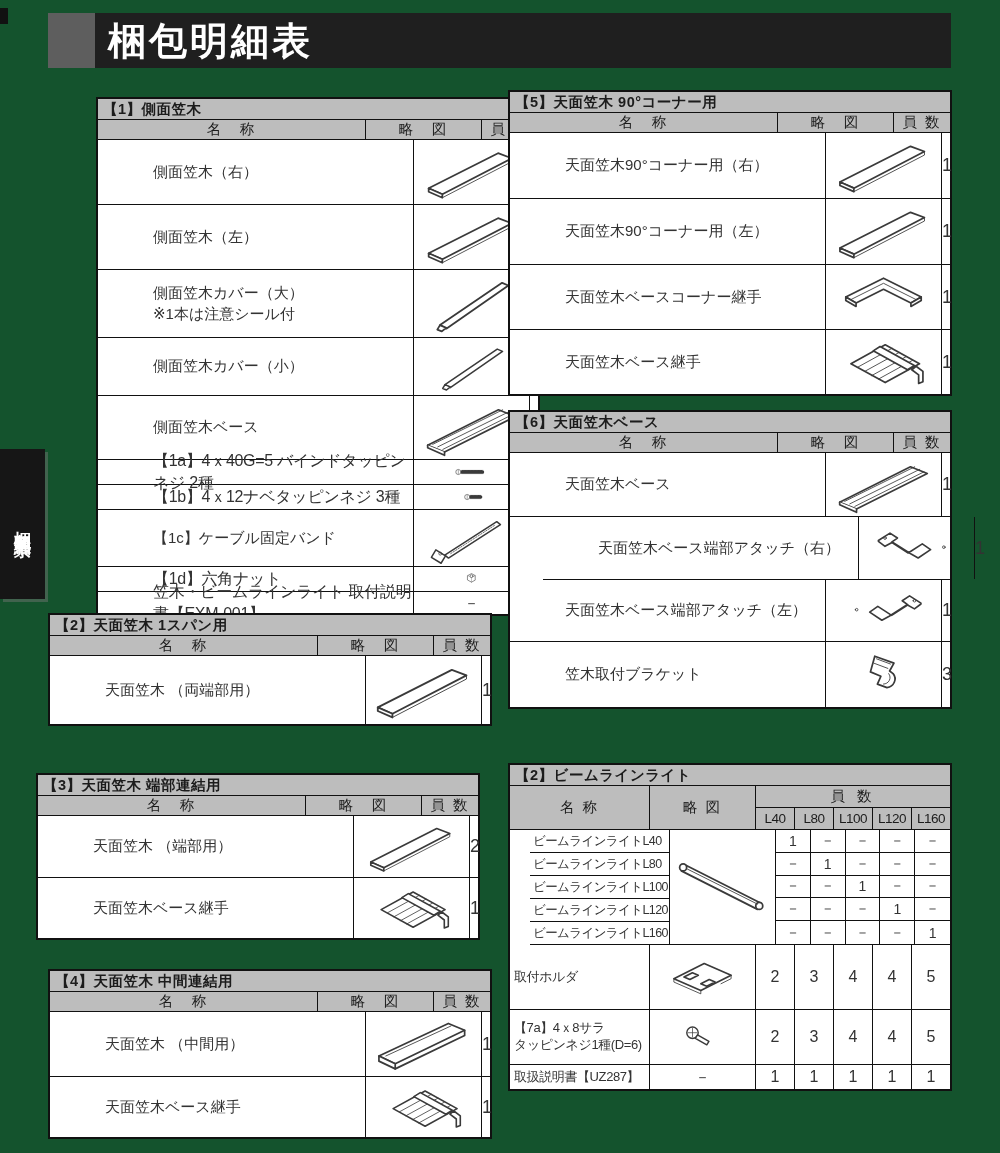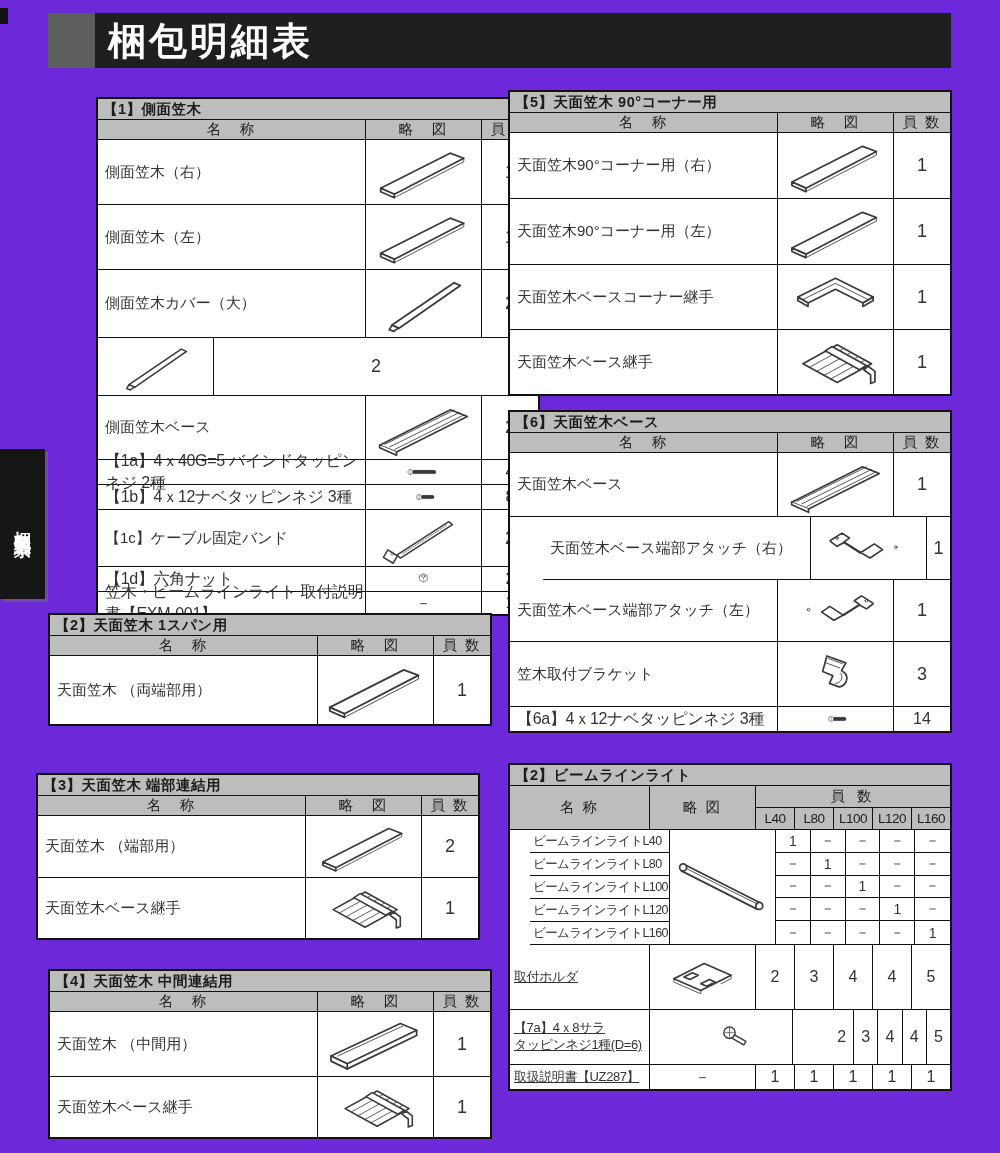--- a/index.html
+++ b/index.html
@@ -1,18 +1,18 @@
 <!DOCTYPE html>
 <html><head>
 <meta charset="utf-8">
 <style>
   * { margin:0; padding:0; box-sizing:border-box; }
   html,body { background:#ffffff; }
   body { font-family:"Liberation Sans","DejaVu Sans",sans-serif; color:#2a2a2a; }
-  .page { position:relative; width:1000px; height:1153px; background:#6d28d9; overflow:hidden; }
+  .page { position:relative; width:1000px; height:1153px; background:#14532d; overflow:hidden; }
 
   .corner-mark { position:absolute; left:0; top:8px; width:8px; height:16px; background:#111; }
 
   .title-bar { position:absolute; left:48px; top:13px; width:903px; height:55px; background:#1f1f1f; display:flex; align-items:center; }
   .title-sq { width:50px; height:55px; background:#5e5e5e; border-right:3px solid #1f1f1f; flex:0 0 auto; }
   .title-bar h1 { color:#fff; font-size:38px; font-weight:bold; letter-spacing:3px; padding-left:10px; line-height:1; }
 
   .side-tab { position:absolute; left:0; top:449px; width:45px; height:150px; background:#161616; box-shadow:3px 3px 0 rgba(120,120,120,.45); display:flex; align-items:center; justify-content:center; }
   .side-tab span { writing-mode:vertical-rl; text-orientation:upright; color:#fff; font-size:17px; letter-spacing:3px; font-weight:bold; }
 
@@ -26,21 +26,21 @@
   #t6 { left:508px; top:763px; }
 
   .tbl-title { height:21px; background:#bdbdbd; border-bottom:1px solid #111; font-size:14.5px; font-weight:600; color:#1c1c1c; display:flex; align-items:center; padding-left:5px; letter-spacing:.5px; }
   .hdr { display:flex; height:20px; background:#bdbdbd; border-bottom:1px solid #111; font-size:14.5px; color:#1c1c1c; }
   .hdr > div { display:flex; align-items:center; justify-content:center; border-right:1px solid #111; letter-spacing:2px; }
   .hdr > div:last-child { border-right:none; }
   .c-name { flex:0 0 268px; }
   .c-diag { flex:0 0 116px; }
   .c-qty  { flex:1; }
 
-  .row { display:flex; border-bottom:1px solid #111; }
+  .row { display:flex; border-bottom:1px solid #111;padding-left:48px; }
   .row:last-child { border-bottom:none; }
   .cell { border-right:1px solid #111; display:flex; }
   .cell:last-child { border-right:none; }
   .cell-name { flex:0 0 268px; flex-direction:column; justify-content:center; padding-left:7px; font-size:15px; color:#333; line-height:1.35; }
   .cell-name.small { font-size:16px; letter-spacing:-0.3px; }
   .cell-diag { flex:0 0 116px; align-items:center; justify-content:center; padding:2px; }
   .cell-qty { flex:1; align-items:center; justify-content:center; font-size:18px; color:#333; }
   .row.small .cell-qty { font-size:16px; }
   .cell-diag svg { width:100%; height:100%; max-height:72px; }
   .dash-glyph { font-size:15px; color:#333; }
@@ -61,21 +61,21 @@
   .bt-lnames div:last-child { border-bottom:none; }
   .bt-ldiag { flex:0 0 106px; border-right:1px solid #111; display:flex; align-items:center; justify-content:center; }
   .bt-ldiag svg { width:100%; height:105px; }
   .bt-lvals { flex:1; display:grid; grid-template-columns:repeat(5,1fr); grid-template-rows:repeat(5,1fr); }
   .bt-lvals div { border-right:1px solid #111; border-bottom:1px solid #111; display:flex; align-items:center; justify-content:center; font-size:14px; color:#333; }
   .bt-lvals div:nth-child(5n) { border-right:none; }
   .bt-lvals div:nth-child(n+21) { border-bottom:none; }
 
   .bt-row { display:flex; border-bottom:1px solid #111; }
   .bt-row:last-child { border-bottom:none; }
-  .bt-rname { flex:0 0 140px; border-right:1px solid #111; display:flex; flex-direction:column; justify-content:center; padding-left:4px; font-size:13px; letter-spacing:-0.4px; color:#333; line-height:1.3;text-decoration:underline; }
+  .bt-rname { flex:0 0 140px; border-right:1px solid #111; display:flex; flex-direction:column; justify-content:center; padding-left:4px; font-size:13px; letter-spacing:-0.4px; color:#333; line-height:1.3; }
   .bt-rdiag { flex:0 0 106px; border-right:1px solid #111; display:flex; align-items:center; justify-content:center; padding:2px; }
   .bt-rdiag svg { width:100%; height:100%; max-height:60px; }
   .bt-rvals { flex:1; display:flex; }
   .bt-rvals div { flex:1; border-right:1px solid #111; display:flex; align-items:center; justify-content:center; font-size:16px; color:#333; }
   .bt-rvals div:last-child { border-right:none; }
 </style>
 </head>
 <body>
 
 <div class="page">
@@ -123,32 +123,36 @@
               <path d="M10 54 L10 58 L26 65 L26 61 Z"></path>
               <path d="M107 19 L107 23 L26 65" fill="none" stroke-width="1"></path>
             </g>
           </svg>
         </div>
         <div class="cell cell-qty">1</div>
       </div>
       <div class="row" style="height: 68px;">
         <div class="cell cell-name">
           <div>側面笠木カバー（大）</div>
+          <div>※1本は注意シール付</div>
         </div>
         <div class="cell cell-diag">
           <svg viewBox="0 0 120 70" preserveAspectRatio="xMidYMid meet">
             <g fill="#fff" stroke="#3a3a3a" stroke-width="2" stroke-linejoin="round" stroke-linecap="round">
               <path d="M25 59 L94 12 L101 15 L32 63 Z"></path>
               <path d="M25 59 l-3 5 5 2 5 -4 Z"></path>
             </g>
           </svg>
         </div>
         <div class="cell cell-qty">2</div>
       </div>
       <div class="row" style="height: 58px;">
+        <div class="cell cell-name">
+          <div>側面笠木カバー（小）</div>
+        </div>
         <div class="cell cell-diag">
           <svg viewBox="0 0 120 70" preserveAspectRatio="xMidYMid meet">
             <g fill="#fff" stroke="#3a3a3a" stroke-width="2" stroke-linejoin="round" stroke-linecap="round">
               <path d="M25 59 L94 12 L101 15 L32 63 Z"></path>
               <path d="M25 59 l-3 5 5 2 5 -4 Z"></path>
             </g>
           </svg>
         </div>
         <div class="cell cell-qty">2</div>
       </div>
@@ -475,36 +479,20 @@
         <div class="cell cell-diag">
           <svg viewBox="0 0 120 70" preserveAspectRatio="xMidYMid meet">
             <g fill="#fff" stroke="#3a3a3a" stroke-width="2" stroke-linejoin="round" stroke-linecap="round">
               <path d="M50 14 l22 8 -5 9 4 3 c5 6 1 15 -7 16 l-11 -4 4 -9 -12 -5 Z"></path>
               <path d="M52 17 l16 6 M49 22 l16 6" fill="none" stroke-width="1"></path>
               <path d="M66 34 c4 5 0 12 -6 12" fill="none" stroke-width="1"></path>
             </g>
           </svg>
         </div>
         <div class="cell cell-qty">3</div>
-      </div>
-      <div class="row small" style="height: 24px;">
-        <div class="cell cell-name small">
-          <div>【6a】4ｘ12ナベタッピンネジ 3種</div>
-        </div>
-        <div class="cell cell-diag">
-          <svg viewBox="0 0 120 70" preserveAspectRatio="xMidYMid meet">
-            <g fill="#fff" stroke="#3a3a3a" stroke-width="2" stroke-linejoin="round" stroke-linecap="round">
-              <line x1="56" y1="35" x2="92" y2="35" stroke-width="12" stroke-dasharray="2 3"></line>
-              <path d="M56 29 h36 M56 41 h36" fill="none" stroke-width="1"></path>
-              <circle cx="45" cy="35" r="9"></circle>
-              <path d="M45 29 v12" fill="none" stroke-width="1.5"></path>
-            </g>
-          </svg>
-        </div>
-        <div class="cell cell-qty">14</div>
       </div>
     </div>
   <div class="tbl" id="t6">
       <div class="tbl-title">【2】ビームラインライト</div>
       <div class="bt-hdr">
         <div class="bt-hname">名 称</div>
         <div class="bt-hdiag">略 図</div>
         <div class="bt-hqty">
           <div class="bt-hqty-top">員 数</div>
           <div class="bt-hqty-cols">
@@ -577,21 +565,21 @@
           </svg>
         </div>
         <div class="bt-rvals">
           <div>2</div>
           <div>3</div>
           <div>4</div>
           <div>4</div>
           <div>5</div>
         </div>
       </div>
-      <div class="bt-row" style="height: 55px; gap: 37px;">
+      <div class="bt-row" style="height: 55px;">
         <div class="bt-rname">
           <div>【7a】4ｘ8サラ</div>
           <div>タッピンネジ1種(D=6)</div>
         </div>
         <div class="bt-rdiag">
           <svg viewBox="0 0 120 70" preserveAspectRatio="xMidYMid meet">
             <g fill="#fff" stroke="#3a3a3a" stroke-width="2" stroke-linejoin="round" stroke-linecap="round">
               <circle cx="46" cy="29" r="8"></circle>
               <path d="M46 23 v12 M40 29 h12" fill="none" stroke-width="1"></path>
               <path d="M53 32 l16 9 -3 5 -16 -9 Z"></path>

